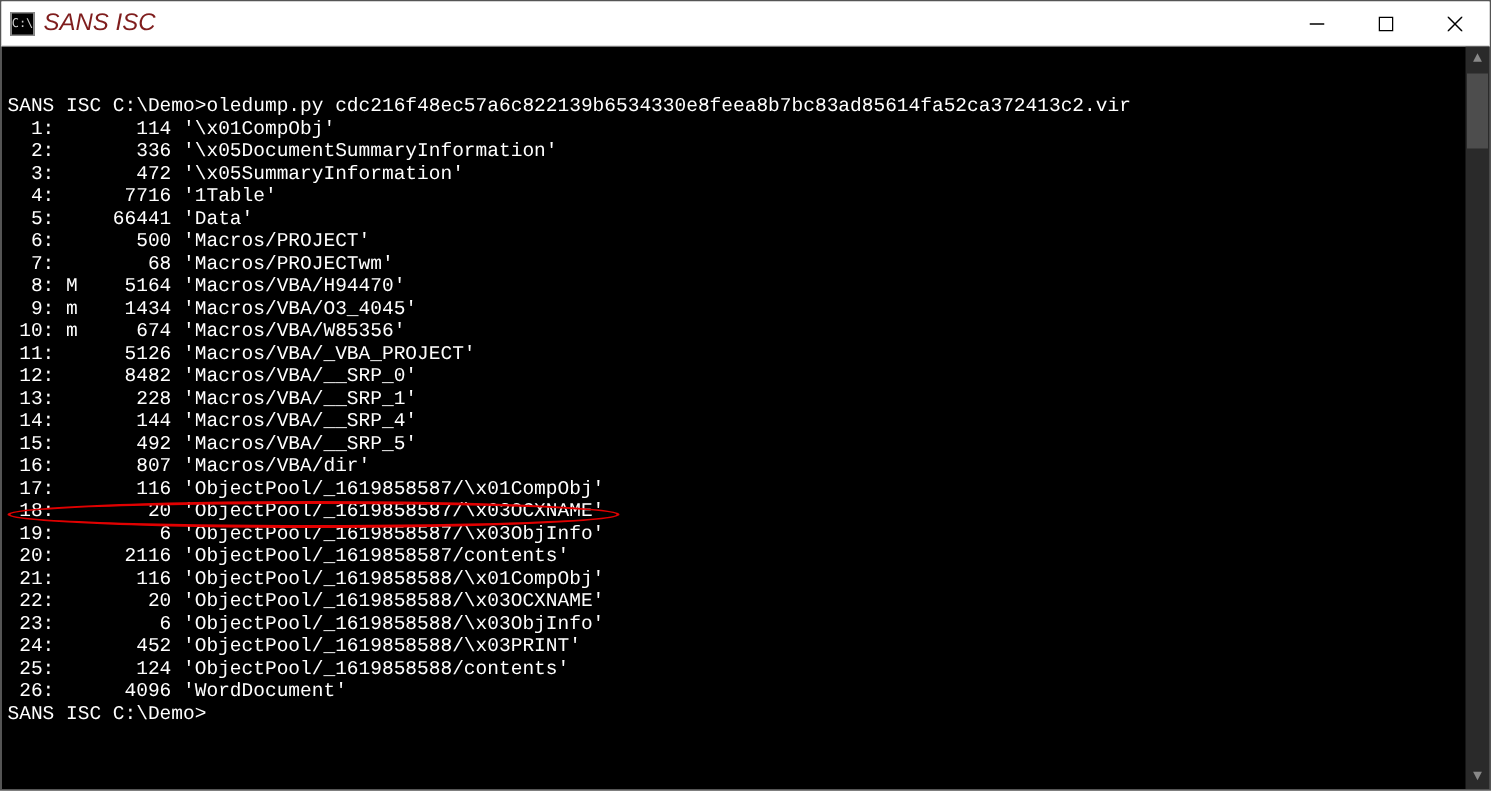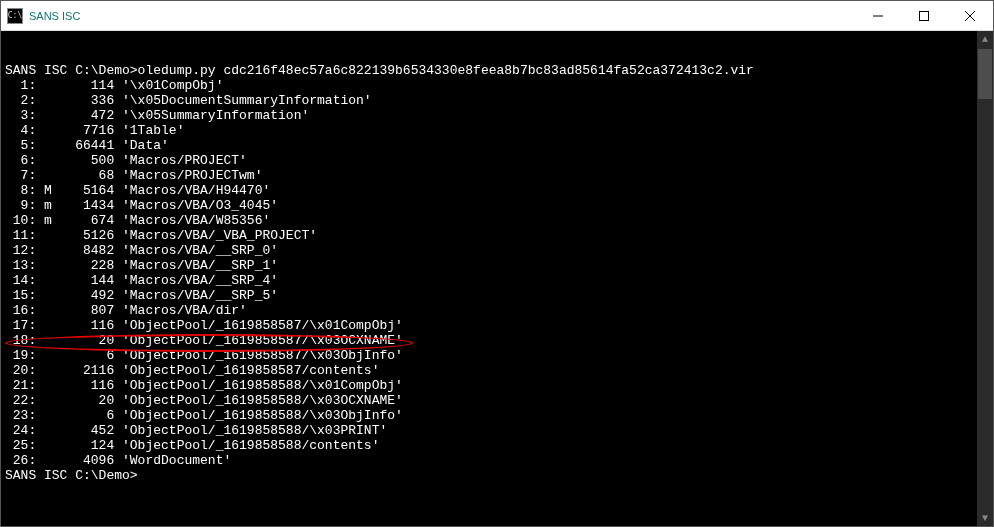--- a/index.html
+++ b/index.html
@@ -28,23 +28,24 @@
       color: #ccc;
       font-size: 8px;
       display: flex;
       align-items: center;
       justify-content: center;
       font-family: Consolas, monospace;
       margin-right: 6px;
       border: 1px solid #888;
     }
     .titlebar-title {
-      font-size: 11px;
-      color: #0f766e;
+      font-size: 16px;
+      color: #7f1d1d;
       flex: 1;
+      font-style: italic;
     }
     .win-controls { display: flex; height: 100%; }
     .win-btn {
       width: 46px;
       height: 100%;
       display: flex;
       align-items: center;
       justify-content: center;
       cursor: pointer;
     }

